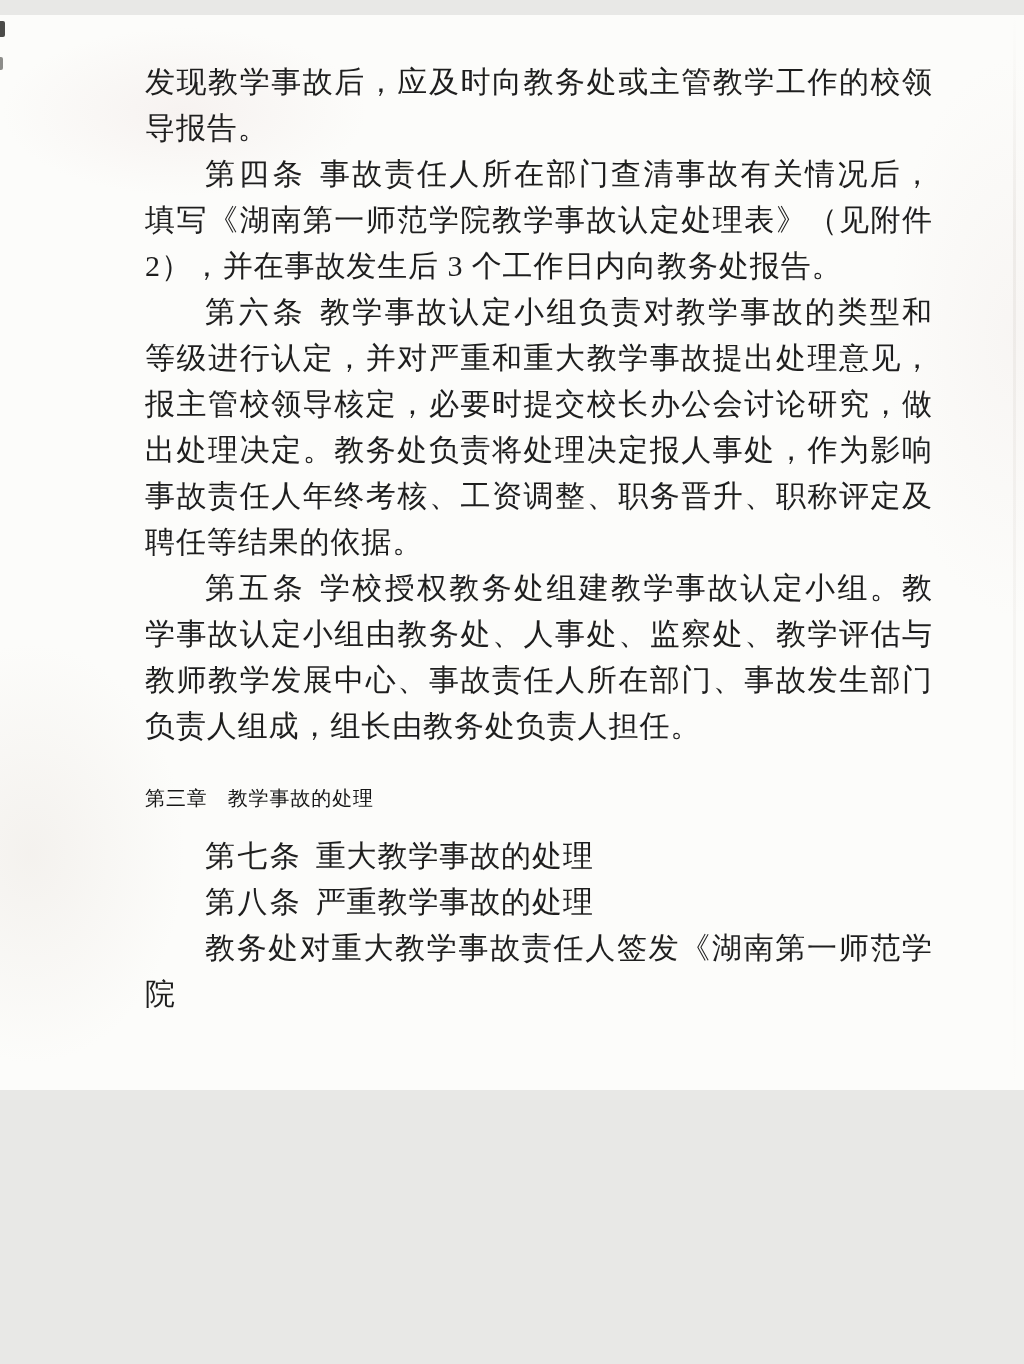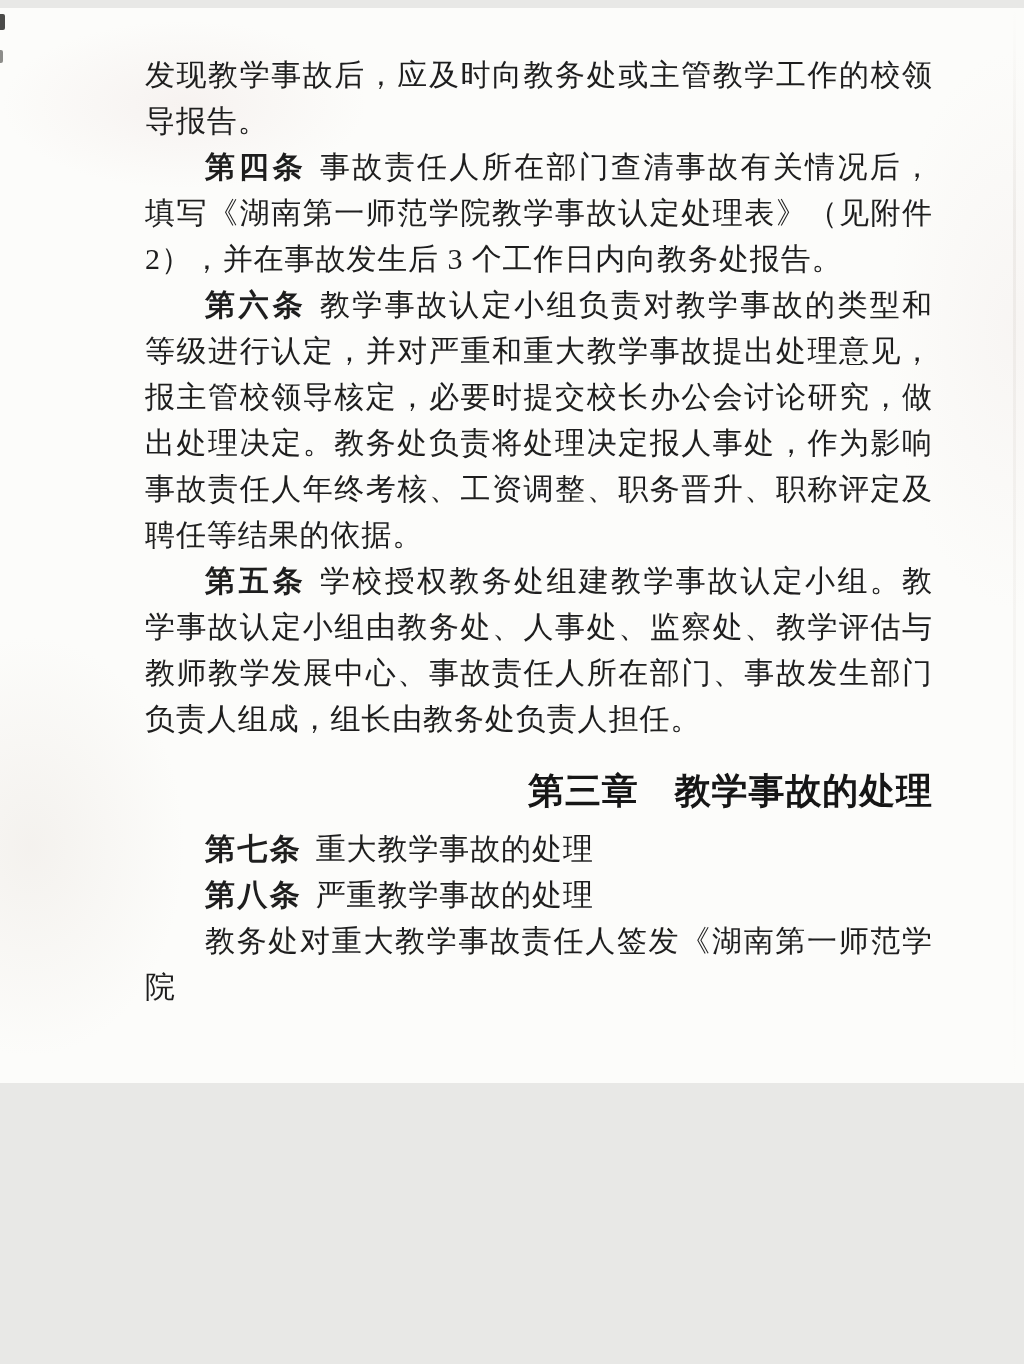--- a/index.html
+++ b/index.html
@@ -4,21 +4,21 @@
 <style>
   html, body {
     margin: 0;
     padding: 0;
     background: #e8e8e6;
   }
   .page {
     position: relative;
     width: 1024px;
     height: 1075px;
-    margin: 8px auto;
+    margin: 15px auto;
     background:
       radial-gradient(ellipse 260px 120px at 18% 9%, rgba(236,224,222,0.35), rgba(236,224,222,0) 70%),
       radial-gradient(ellipse 220px 300px at 3% 78%, rgba(232,226,220,0.4), rgba(232,226,220,0) 70%),
       radial-gradient(ellipse 180px 400px at 99% 30%, rgba(238,230,228,0.3), rgba(238,230,228,0) 70%),
       #fcfcfa;
     overflow: hidden;
     font-family: "Liberation Serif", "DejaVu Serif", serif;
   }
   .content {
     position: absolute;
@@ -34,31 +34,31 @@
   }
   .para {
     margin: 0;
     text-indent: 2em;
   }
   .para.no-indent {
     text-indent: 0;
   }
   .article-label {
     font-family: "Liberation Sans", "DejaVu Sans", sans-serif;
-    font-weight: 700;
+    font-weight: 400;
     margin-right: 0.45em;
     letter-spacing: 0.08em;
   }
   .chapter {
     margin: 26px 0 12px 0;
-    text-align: right;
+    text-align: left;
     text-indent: 0;
     font-family: "Liberation Sans", "DejaVu Sans", sans-serif;
-    font-weight: 700;
-    font-size: 36px;
+    font-weight: 400;
+    font-size: 20px;
     line-height: 46px;
     color: #161616;
   }
   .chapter-gap {
     display: inline-block;
     width: 1em;
   }
   
   .edge-mark-1 {
     position: absolute;

